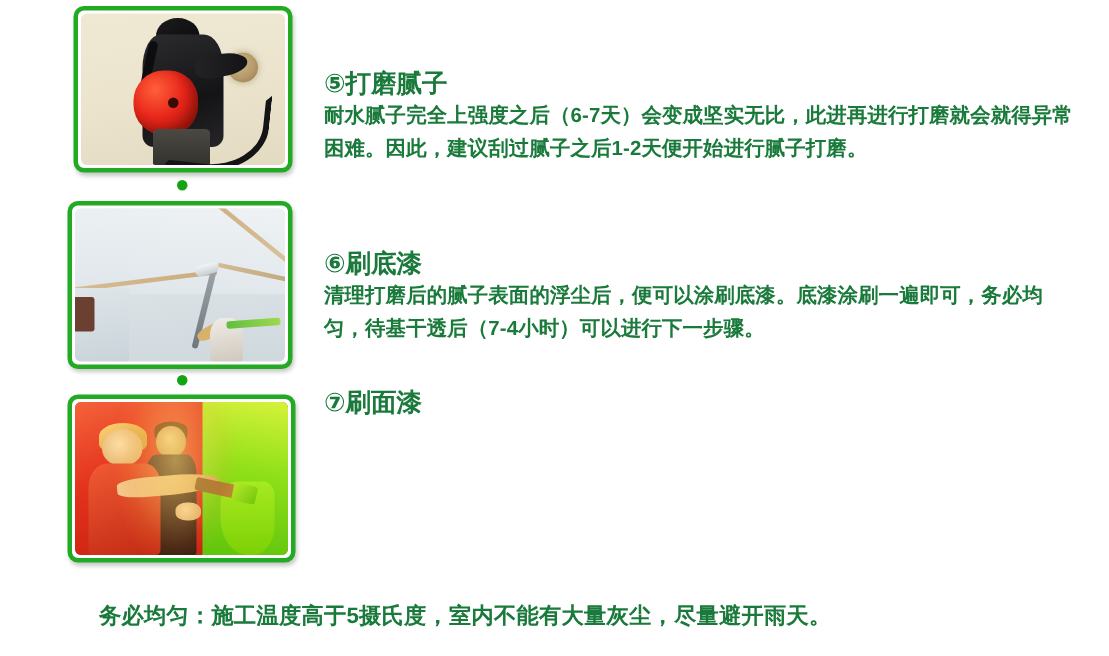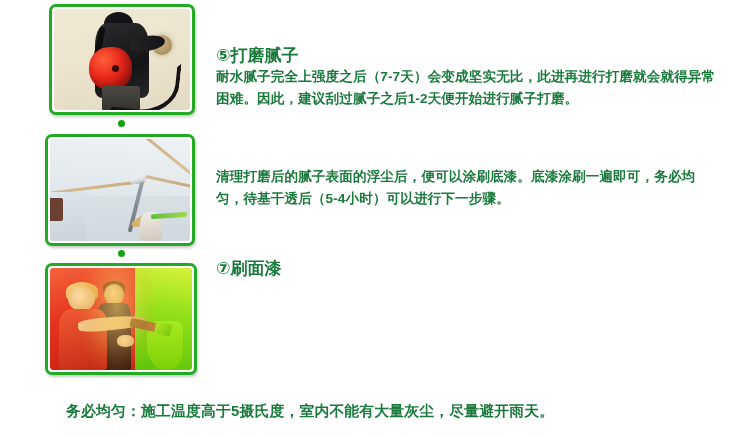--- a/index.html
+++ b/index.html
@@ -316,25 +316,26 @@
       <div class="woman-arm"></div>
       <div class="brush"></div>
       <div class="brush-head"></div>
       <div class="hand2"></div>
       <div class="glow"></div>
     </div>
   </div>
 
   <div class="block block-5">
     <div class="sec-title">⑤打磨腻子</div>
-    <div class="sec-body">耐水腻子完全上强度之后（7-7天）会变成坚实无比，此进再进行打磨就会就得异常困难。因此，建议刮过腻子之后1-2天便开始进行腻子打磨。</div>
+    <div class="sec-body">耐水腻子完全上强度之后（6-7天）会变成坚实无比，此进再进行打磨就会就得异常困难。因此，建议刮过腻子之后1-2天便开始进行腻子打磨。</div>
   </div>
 
   <div class="block block-6">
-    <div class="sec-body">清理打磨后的腻子表面的浮尘后，便可以涂刷底漆。底漆涂刷一遍即可，务必均匀，待基干透后（5-4小时）可以进行下一步骤。</div>
+    <div class="sec-title">⑥刷底漆</div>
+    <div class="sec-body">清理打磨后的腻子表面的浮尘后，便可以涂刷底漆。底漆涂刷一遍即可，务必均匀，待基干透后（7-4小时）可以进行下一步骤。</div>
   </div>
 
   <div class="block block-7">
     <div class="sec-title">⑦刷面漆</div>
   </div>
 
   <div class="footer-note">务必均匀：施工温度高于5摄氏度，室内不能有大量灰尘，尽量避开雨天。</div>
 
 </div>
 

